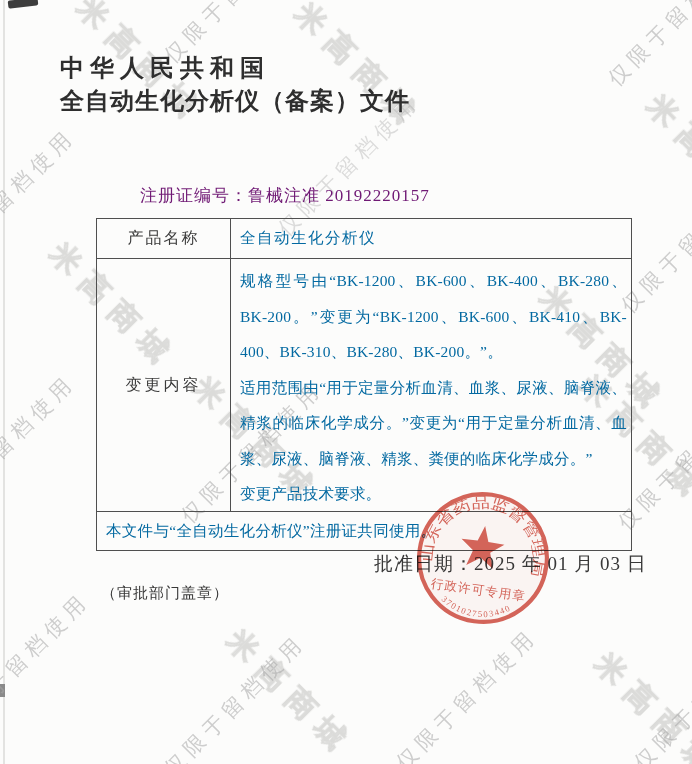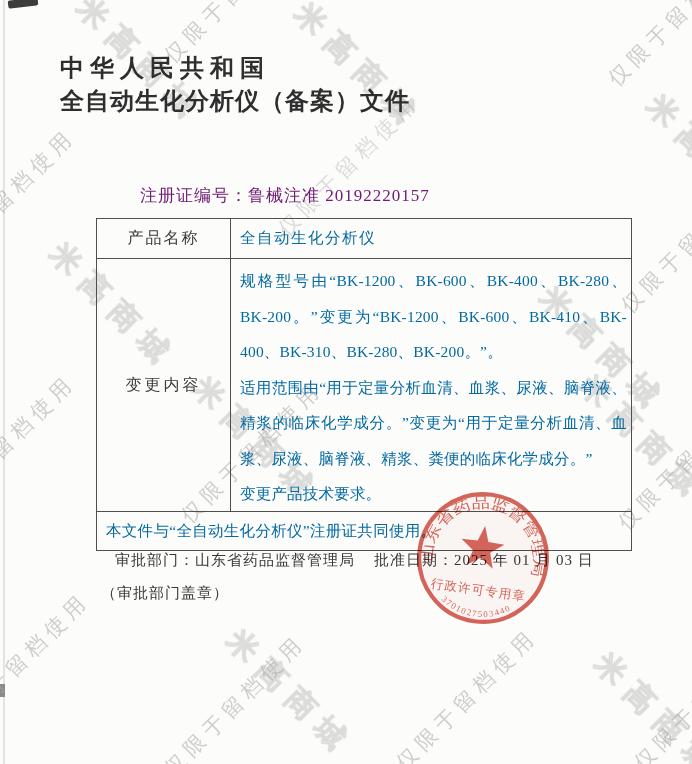--- a/index.html
+++ b/index.html
@@ -48,21 +48,21 @@
   .row-product{height:39px;}
   .row-product .t-content{display:flex;align-items:center;letter-spacing:1.5px;}
   .row-changes{height:252px;}
   .row-changes .t-label{letter-spacing:3px;}
   .row-changes .t-content{padding-top:4px;}
   .row-changes p{margin:0;line-height:35.5px;letter-spacing:.2px;text-align:justify;}
   .row-remark{height:38px;}
   .row-remark .t-content{display:flex;align-items:center;letter-spacing:.3px;}
   
   .f-dept{position:absolute;left:115px;top:551px;font-size:15px;letter-spacing:1px;}
-  .f-date{position:absolute;left:374px;top:551px;font-size:15px;letter-spacing:1px;}
+  .f-date{position:absolute;left:374px;top:551px;font-size:19px;letter-spacing:1px;}
   .f-stamp-note{position:absolute;left:101px;top:584px;font-size:15px;letter-spacing:1px;font-family:Liberation Mono, monospace;}
   
   .seal{
     position:absolute;left:407px;top:482px;width:152px;height:152px;
     transform:rotate(8deg);
     mix-blend-mode:multiply;opacity:.85;
   }
   .seal svg{color:var(--seal-color,#cf4a3d);}
   .seal text,.seal textPath{font-family:"Liberation Serif","DejaVu Serif",serif;}
 </style>
@@ -118,23 +118,20 @@
         <p>规格型号由“BK-1200、BK-600、BK-400、BK-280、BK-200。”变更为“BK-1200、BK-600、BK-410、BK-400、BK-310、BK-280、BK-200。”。</p>
         <p>适用范围由“用于定量分析血清、血浆、尿液、脑脊液、精浆的临床化学成分。”变更为“用于定量分析血清、血浆、尿液、脑脊液、精浆、粪便的临床化学成分。”</p>
         <p>变更产品技术要求。</p>
       </div>
     </div>
     <div class="t-row row-remark">
       <div class="t-content">本文件与“全自动生化分析仪”注册证共同使用。</div>
     </div>
   </div>
 
-  <div class="f-dept">
-    <span>审批部门：</span><span>山东省药品监督管理局</span>
-  </div>
   <div class="f-date">
     <span>批准日期：</span><span>2025 年 01 月 03 日</span>
   </div>
   <div class="f-stamp-note">（审批部门盖章）</div>
 
   <div class="seal">
     <svg viewBox="0 0 200 200" width="152" height="152">
       <circle cx="100" cy="100" r="84" fill="rgba(207,74,61,0.05)" stroke="currentColor" stroke-width="5.5"></circle>
       <defs>
         <path id="sealTopArc" d="M 36.5,122 A 67,67 0 1 1 163.5,122" fill="none"></path>

